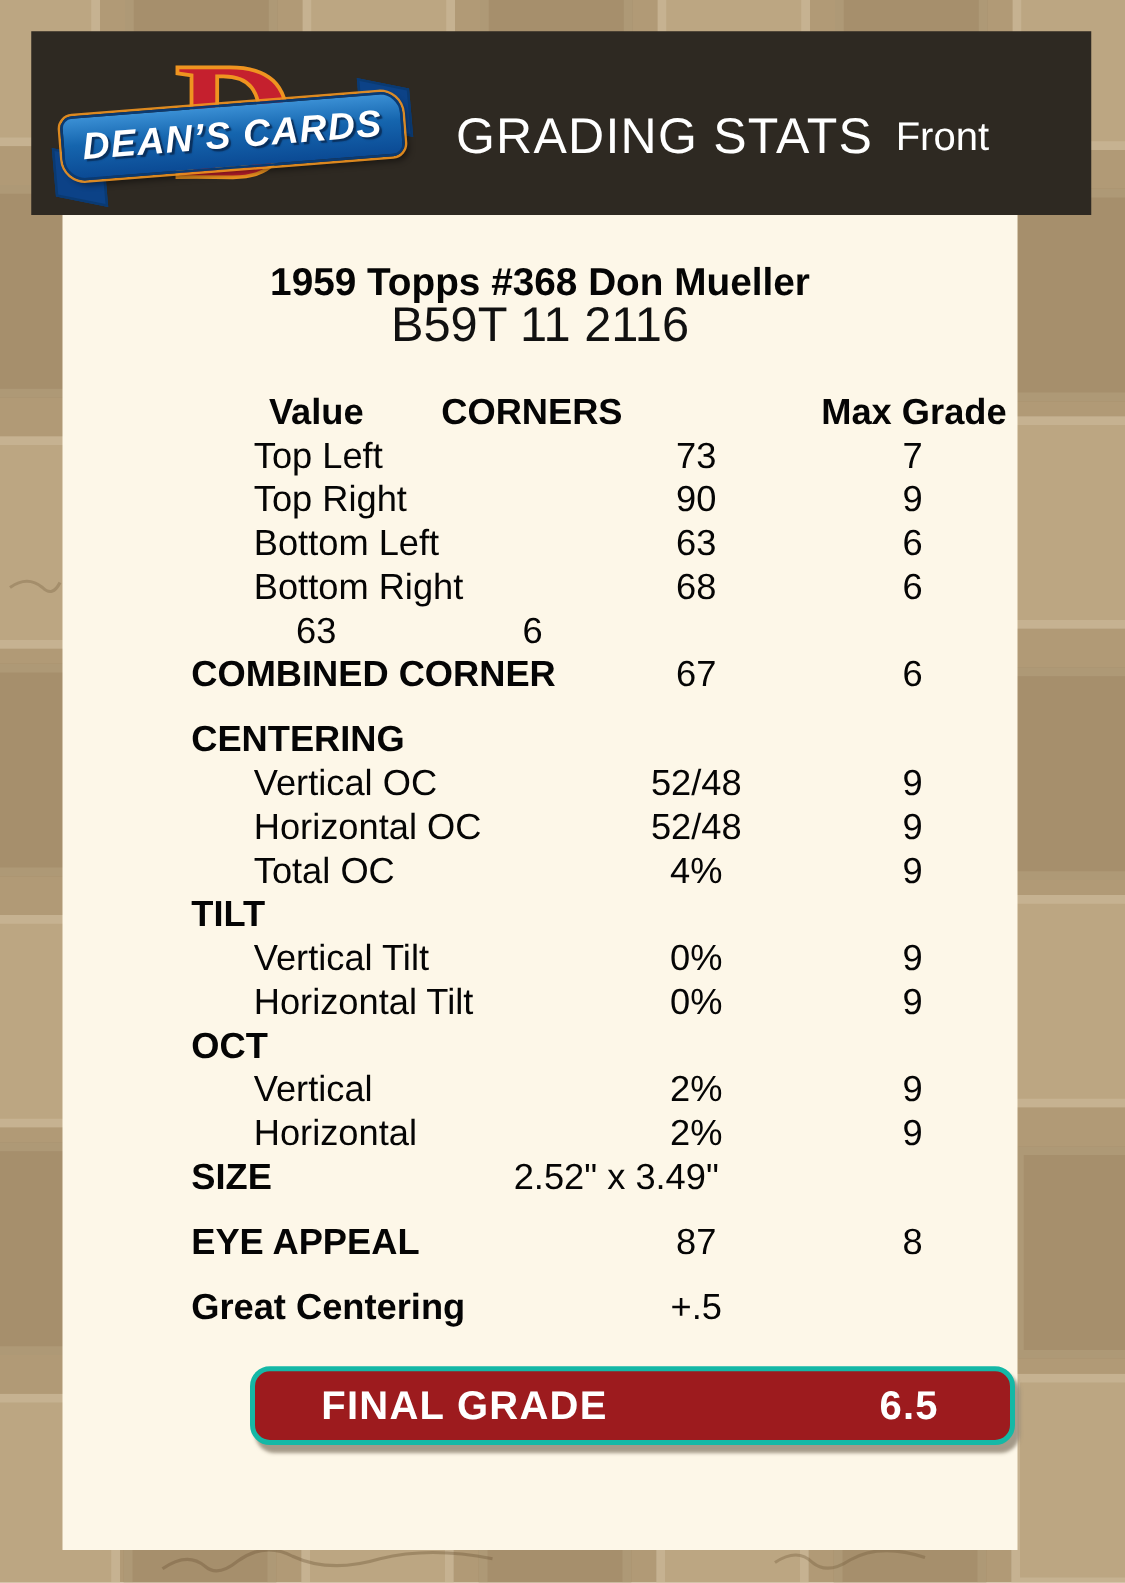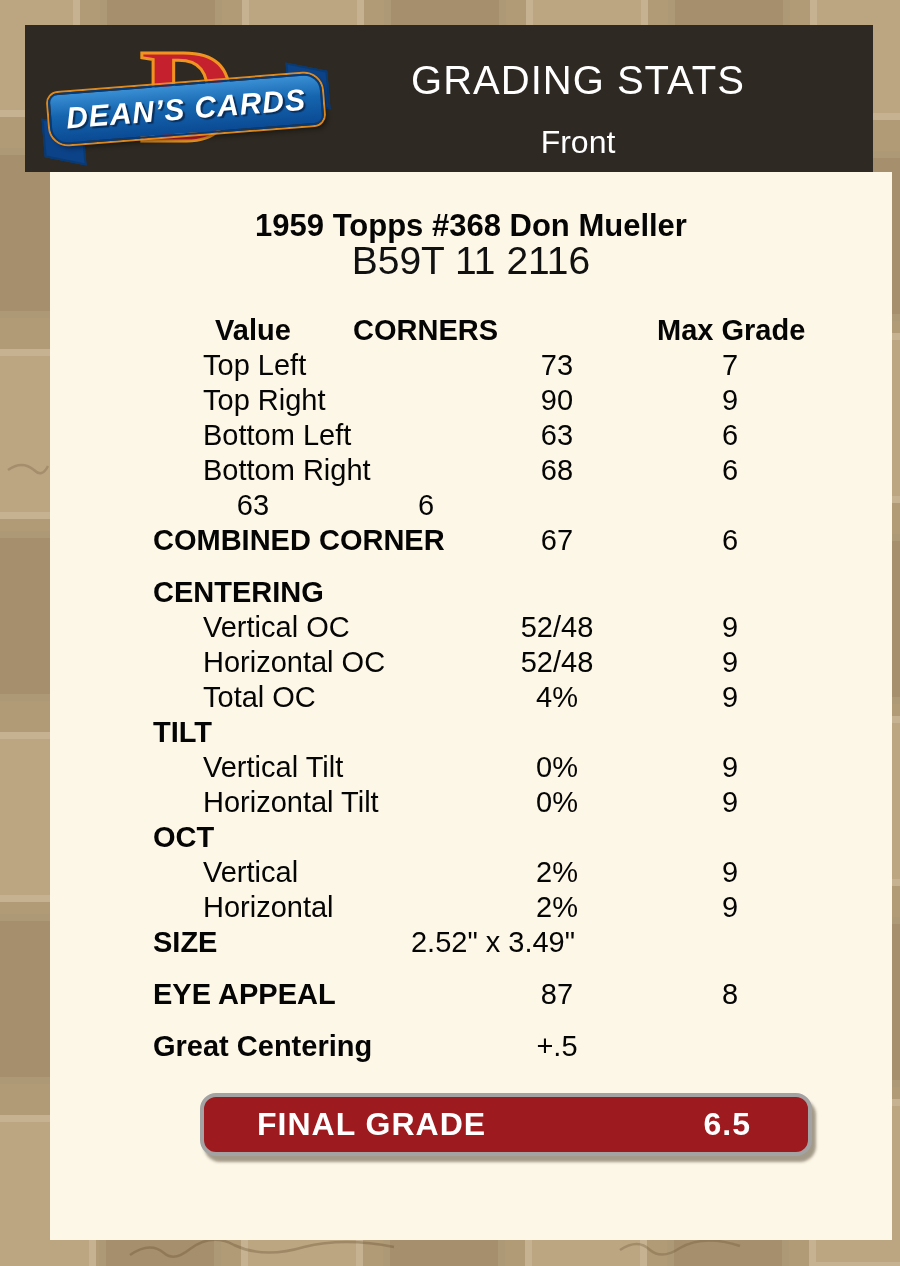--- a/index.html
+++ b/index.html
@@ -13,21 +13,21 @@
   .bg-collage{position:absolute;inset:0;}
   .bg-card{position:absolute;width:122px;height:170px;border-radius:4px;}
   .bg-card.light{background:rgba(203,183,148,.42);box-shadow:inset 0 0 0 7px rgba(222,206,176,.32);}
   .bg-card.dark{background:rgba(148,123,90,.34);box-shadow:inset 0 0 0 7px rgba(198,178,144,.28);}
   .bg-scribbles{position:absolute;inset:0;pointer-events:none;}
 
   
   .header{position:absolute;left:25px;top:25px;width:848px;height:147px;background:#2e2922;}
   .header-title-block{
     position:absolute;inset:0;padding:20px 52px 0 310px;box-sizing:border-box;
-    display:flex;flex-direction:column;align-items:center;justify-content:center;gap:18px;color:#fff;
+    display:flex;flex-direction:row;align-items:center;justify-content:center;gap:18px;color:#fff;
   }
   .header-title{font-size:40px;line-height:48px;letter-spacing:1px;white-space:nowrap;}
   .header-subtitle{font-size:32px;line-height:40px;}
 
   
   .logo{position:absolute;left:22px;top:4px;width:282px;height:140px;}
   .logo-d{
     position:absolute;left:50%;top:50%;transform:translate(-50%,-52%);
     font-family:"Liberation Serif", serif;font-weight:bold;font-size:134px;line-height:1;
     color:#c5202e;-webkit-text-stroke:3px #ef9420;
@@ -40,40 +40,40 @@
     transform:rotate(-4.5deg);
     background:linear-gradient(180deg,#3a8fd4 0%,#1565ae 45%,#0b4a94 100%);
     border:2px solid #0a3a72;border-radius:10px 18px 10px 18px;
     box-shadow:0 0 0 2px rgba(239,148,32,.9), 3px 4px 5px rgba(0,0,0,.45);
     display:flex;align-items:center;justify-content:center;
     color:#fff;font-weight:bold;font-style:italic;font-size:30px;letter-spacing:1px;
     text-shadow:2px 2px 1px rgba(8,40,80,.85);white-space:nowrap;
   }
 
   
-  .panel{position:absolute;left:50px;top:172px;width:842px;height:1068px;background:#fdf7e8;}
+  .panel{position:absolute;left:50px;top:172px;width:764px;height:1068px;background:#fdf7e8;}
   .card-title{position:absolute;top:36px;left:0;right:0;text-align:center;font-size:31px;font-weight:bold;line-height:36px;color:#050505;}
   .card-code{position:absolute;top:71px;left:0;right:0;text-align:center;font-size:39px;line-height:36px;color:#111;}
 
   
   .stats{position:absolute;left:103px;top:141px;width:650px;}
   .row{display:flex;height:35px;align-items:center;}
   .row.gap-before{margin-top:17px;}
   .cell{white-space:nowrap;font-size:29px;color:#050505;}
   .cell.label{width:304px;}
   .cell.label.indent{padding-left:50px;width:254px;box-sizing:content-box;}
   .bold{font-weight:bold;}
   .cell.value{width:200px;text-align:center;}
   .cell.max{width:146px;text-align:center;}
   .cell.value.shift-left{transform:translateX(-64px);}
 
   
   .final-grade{
     position:absolute;left:150px;top:921px;width:494px;height:55px;
-    background:#9d1b1e;border:4px solid #a3a3a3;border-radius:16px;
+    background:#9d1b1e;border:4px solid #14b8a6;border-radius:16px;
     box-shadow:4px 6px 3px rgba(148,138,120,.85);
     display:flex;align-items:center;justify-content:space-between;
     padding:0 57px 0 53px;box-sizing:content-box;
     color:#fff;font-weight:bold;font-size:32px;letter-spacing:1px;white-space:nowrap;
   }
 </style>
 </head>
 <body>
 
 <div class="bg-collage">

